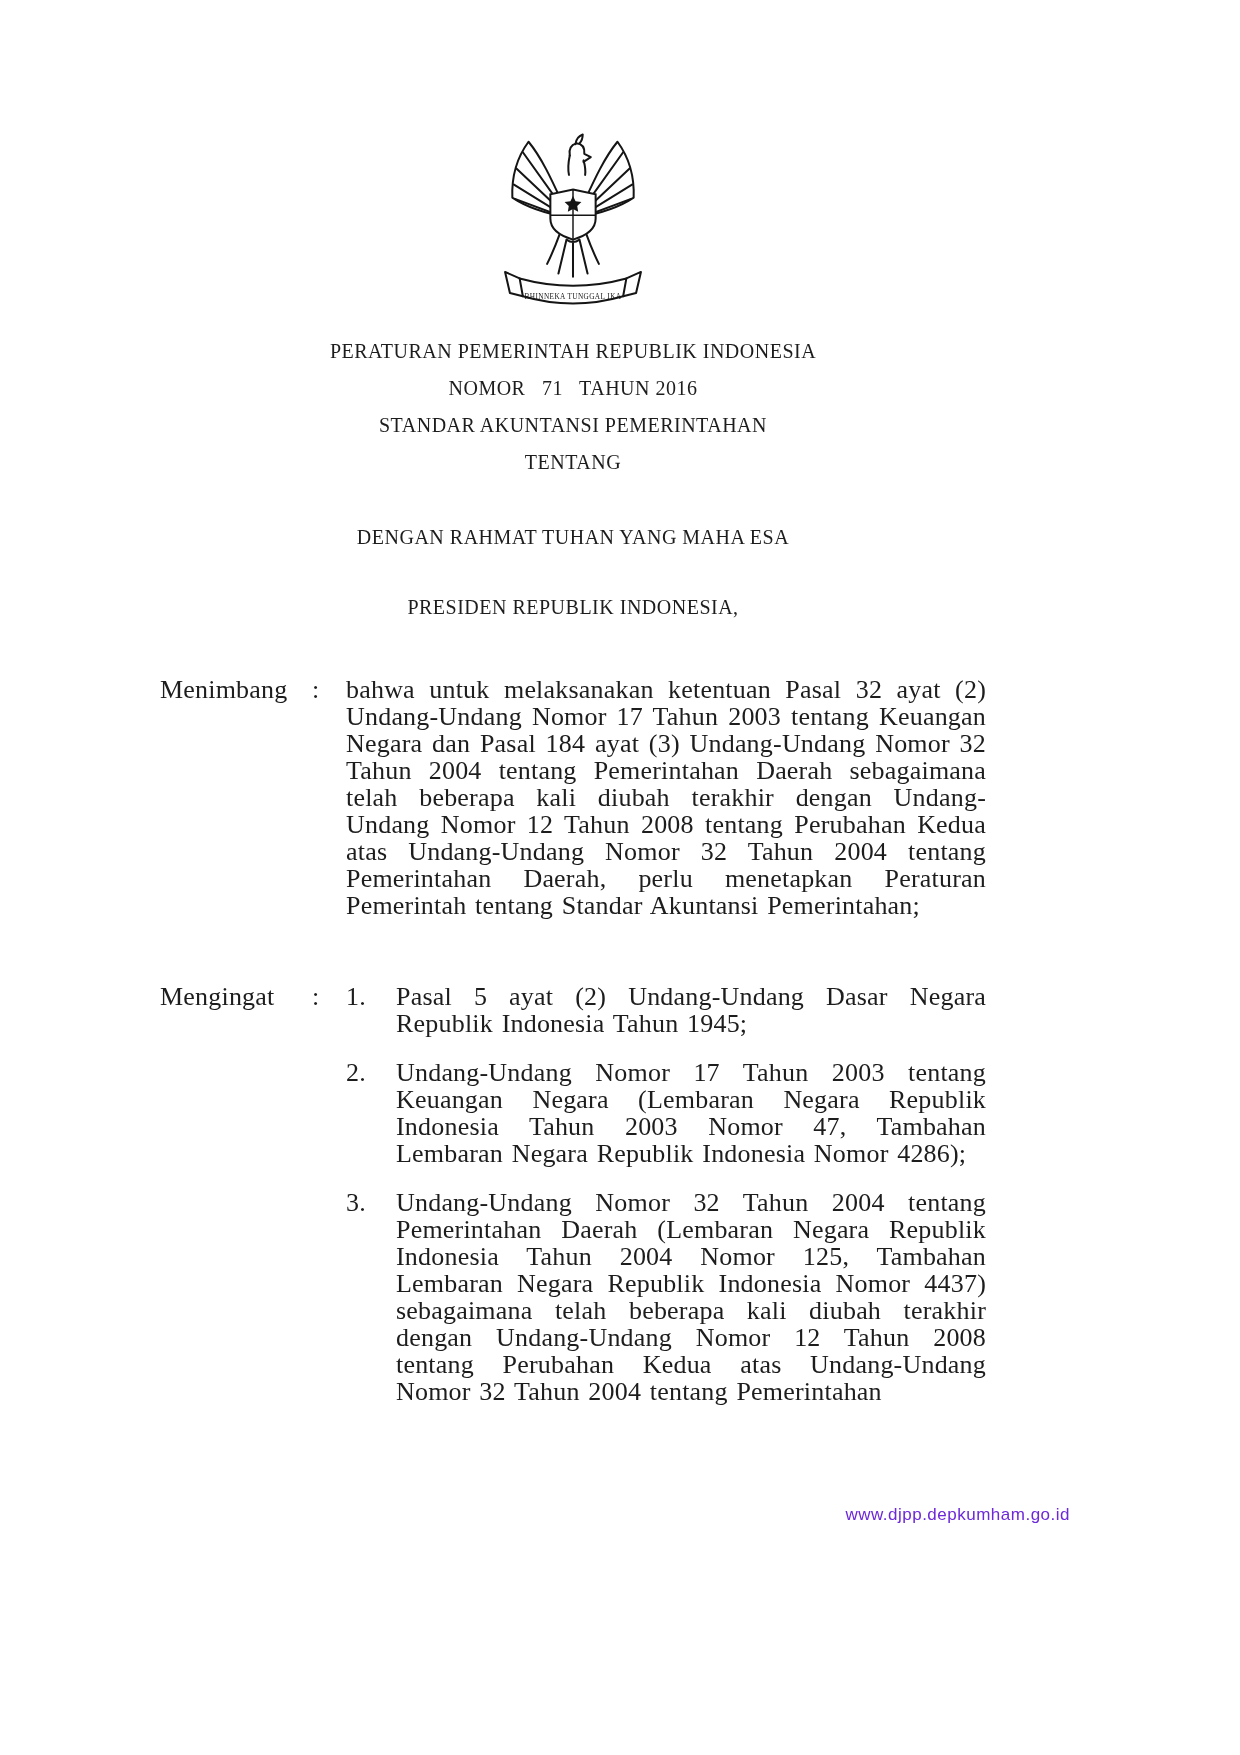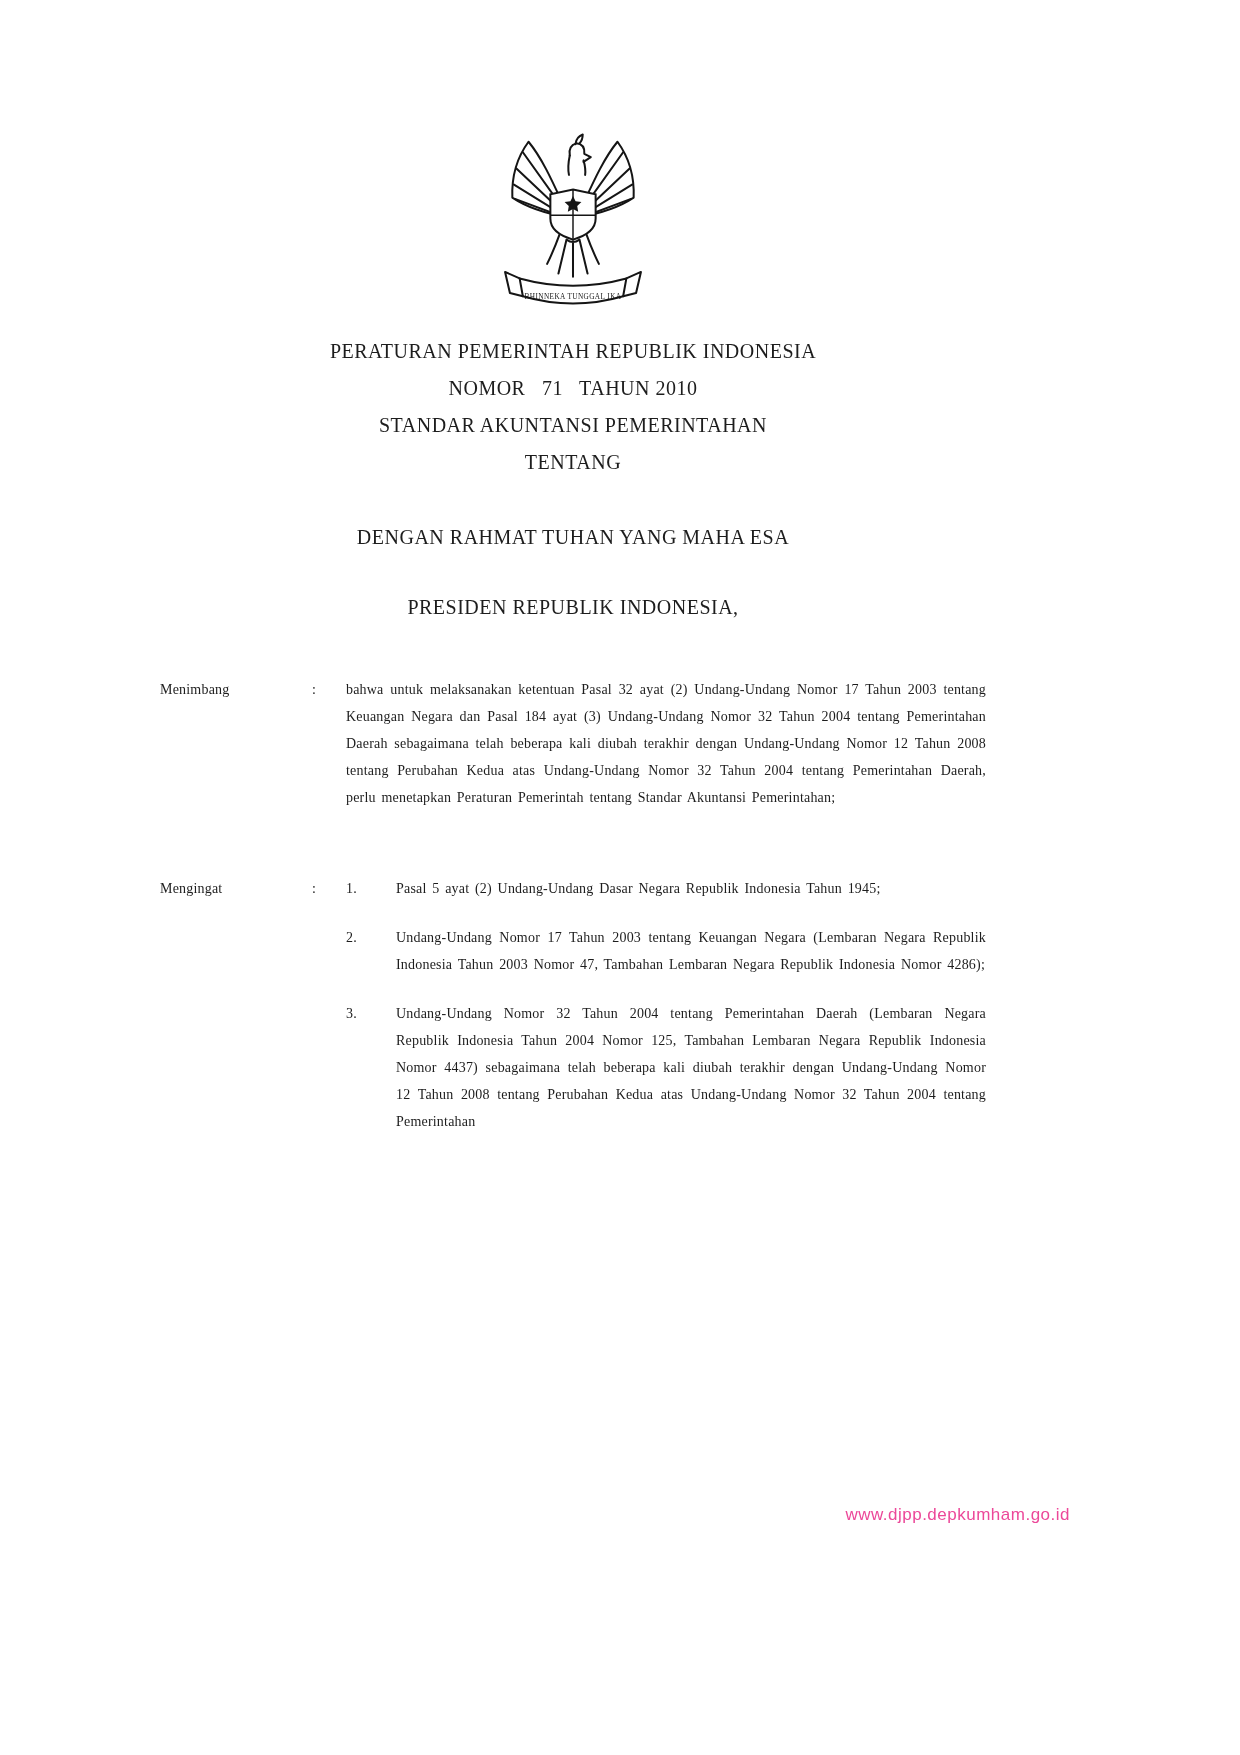--- a/index.html
+++ b/index.html
@@ -28,40 +28,40 @@
     letter-spacing:0.5px;
   }
   .title-line {
     line-height:37px;
     white-space:pre-wrap;
   }
   .invocation { margin-top:38px; }
   .issuer { margin-top:33px; }
   .section {
     display:flex;
-    font-size:14px;
+    font-size:26px;
     line-height:27px;
     letter-spacing:0.2px;
   }
   .section-considering { margin-top:50px; }
   .section-recalling { margin-top:64px; }
   .label-col { flex:0 0 152px; }
   .colon-col { flex:0 0 34px; }
   .text-col { flex:1 1 auto; text-align:justify; word-spacing:2px; }
   .items-col { flex:1 1 auto; }
   .item { display:flex; margin-bottom:22px; }
   .item:last-child { margin-bottom:0; }
   .num-col { flex:0 0 50px; }
   .item-text { flex:1 1 auto; text-align:justify; word-spacing:2px; }
   .watermark {
     position:absolute;
     right:170px; top:1505px;
     font-family:"Liberation Sans", sans-serif;
     font-size:17px;
-    color:#ec4899;
+    color:#6d28d9;
     letter-spacing:0.5px;
   }
   .emblem-svg text {
     font-family:"Liberation Serif", serif;
     font-size:9px;
     letter-spacing:0.5px;
     fill:#151515;
   }
 </style>
 </head>
@@ -105,21 +105,21 @@
         <path d="M100,76 L128,82 L128,112 Q128,130 100,138 Q72,130 72,112 L72,82 Z" fill="#ffffff" stroke="#151515" stroke-width="2.5"></path>
         <path d="M72,108 L128,108 M100,76 L100,138" stroke="#151515" stroke-width="1.8" fill="none"></path>
         <path d="M100,84 l3.2,6.5 7.2,1 -5.2,5 1.2,7.2 -6.4,-3.4 -6.4,3.4 1.2,-7.2 -5.2,-5 7.2,-1 Z" fill="#151515"></path>
       </g>
       <text x="100" y="211" text-anchor="middle">BHINNEKA TUNGGAL IKA</text>
     </svg>
   </div>
 
   <div class="title-block">
     <div class="title-line">PERATURAN PEMERINTAH REPUBLIK INDONESIA</div>
-    <div class="title-line">NOMOR   71   TAHUN 2010</div>
+    <div class="title-line">NOMOR   71   TAHUN 2016</div>
     <div class="title-line">STANDAR AKUNTANSI PEMERINTAHAN</div>
     <div class="title-line">TENTANG</div>
     <div class="title-line invocation">DENGAN RAHMAT TUHAN YANG MAHA ESA</div>
     <div class="title-line issuer">PRESIDEN REPUBLIK INDONESIA,</div>
   </div>
 
   <div class="section section-considering">
     <div class="label-col">Menimbang</div>
     <div class="colon-col">:</div>
     <div class="text-col">bahwa untuk melaksanakan ketentuan Pasal 32 ayat (2) Undang-Undang Nomor 17 Tahun 2003 tentang Keuangan Negara dan Pasal 184 ayat (3) Undang-Undang Nomor 32 Tahun 2004 tentang Pemerintahan Daerah sebagaimana telah beberapa kali diubah terakhir dengan Undang-Undang Nomor 12 Tahun 2008 tentang Perubahan Kedua atas Undang-Undang Nomor 32 Tahun 2004 tentang Pemerintahan Daerah, perlu menetapkan Peraturan Pemerintah tentang Standar Akuntansi Pemerintahan;</div>

